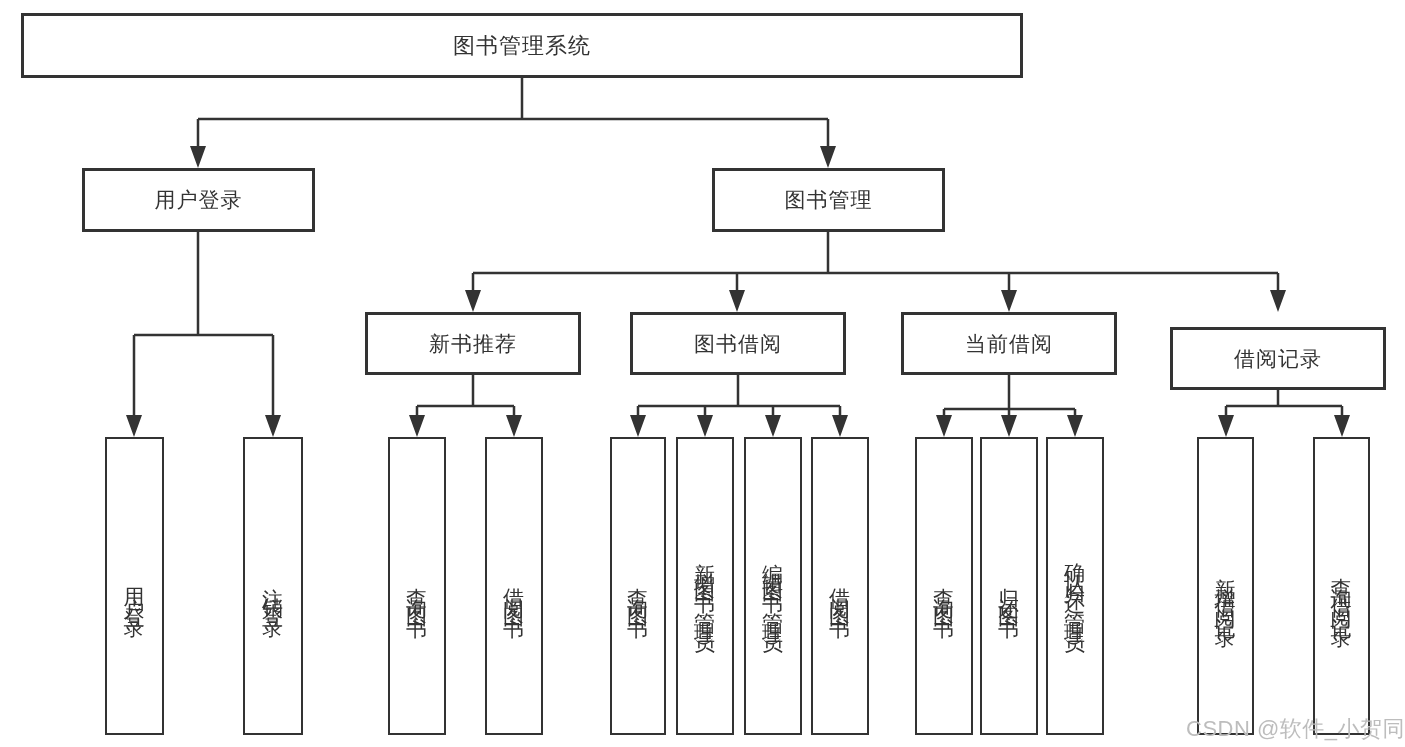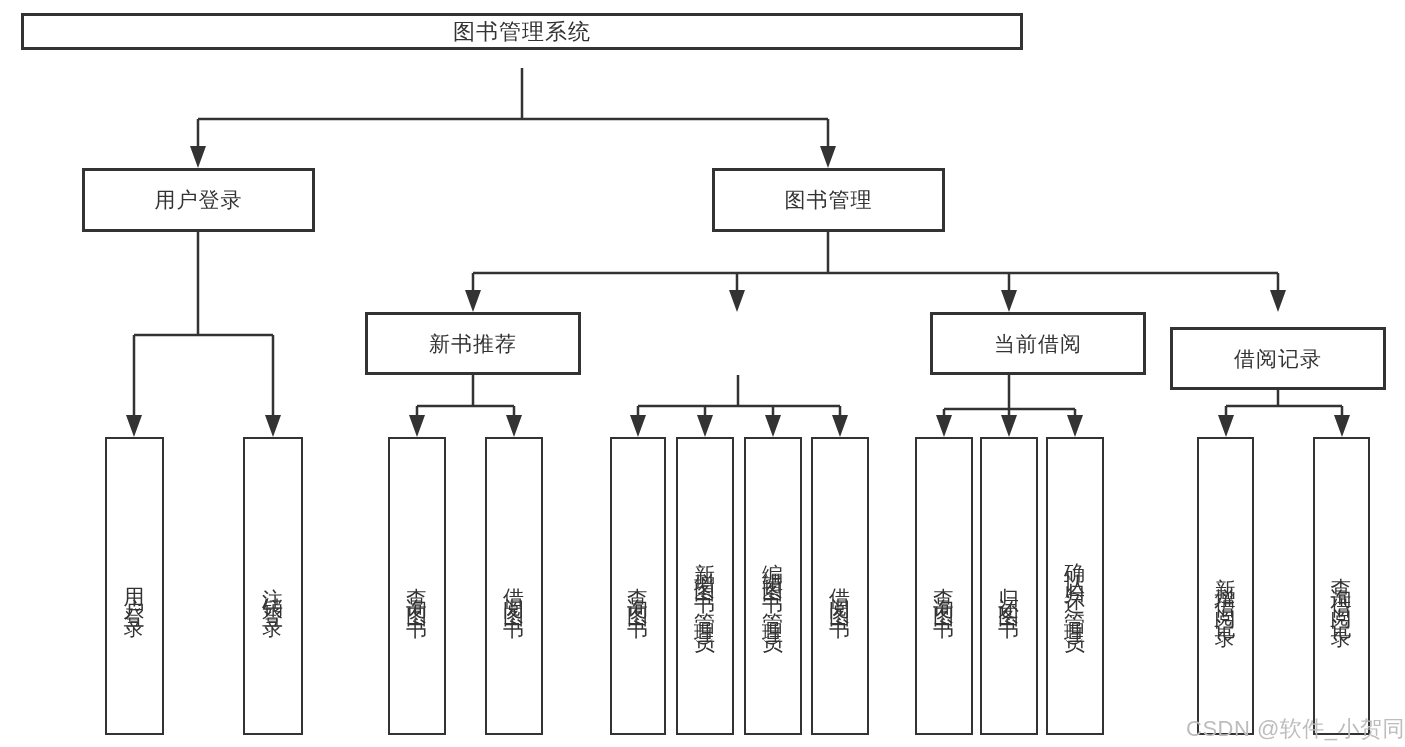--- a/index.html
+++ b/index.html
@@ -88,35 +88,38 @@
     <path class="wire" d="M738 375 V406 M638 406 H840 M638 406 V417 M705 406 V417 M773 406 V417 M840 406 V417"></path>
     <path class="head" d="M630 415 L646 415 L638 437 Z M697 415 L713 415 L705 437 Z M765 415 L781 415 L773 437 Z M832 415 L848 415 L840 437 Z"></path>
 
     <path class="wire" d="M1009 375 V409 M944 409 H1075 M944 409 V417 M1009 409 V417 M1075 409 V417"></path>
     <path class="head" d="M936 415 L952 415 L944 437 Z M1001 415 L1017 415 L1009 437 Z M1067 415 L1083 415 L1075 437 Z"></path>
 
     <path class="wire" d="M1278 375 V406 M1226 406 H1342 M1226 406 V417 M1342 406 V417"></path>
     <path class="head" d="M1218 415 L1234 415 L1226 437 Z M1334 415 L1350 415 L1342 437 Z"></path>
   </svg>
 
-  <div class="node root" style="left:21px; top:13px; width:1002px; height:37px;">
+  <div class="node root" style="left:21px; top:13px; width:1002px; height:65px;">
     <span>图书管理系统</span>
   </div>
 
   <div class="node" style="left:82px; top:168px; width:233px; height:64px;">
     <span>用户登录</span>
   </div>
   <div class="node" style="left:712px; top:168px; width:233px; height:64px;align-items:center;">
     <span>图书管理</span>
   </div>
 
   <div class="node" style="left:365px; top:312px; width:216px; height:63px;">
     <span>新书推荐</span>
   </div>
-  <div class="node" style="left:901px; top:312px; width:216px; height:63px;margin-left:29px;">
+  <div class="node" style="left:630px; top:312px; width:216px; height:63px;">
+    <span>图书借阅</span>
+  </div>
+  <div class="node" style="left:901px; top:312px; width:216px; height:63px;">
     <span>当前借阅</span>
   </div>
   <div class="node" style="left:1170px; top:312px; width:216px; height:63px;margin-top:15px;">
     <span>借阅记录</span>
   </div>
 
   <div class="node leaf" style="left:105px; top:437px; width:59px; height:298px;">
     <span class="vtext">用户登录</span>
   </div>
   <div class="node leaf" style="left:243px; top:437px; width:60px; height:298px;">

